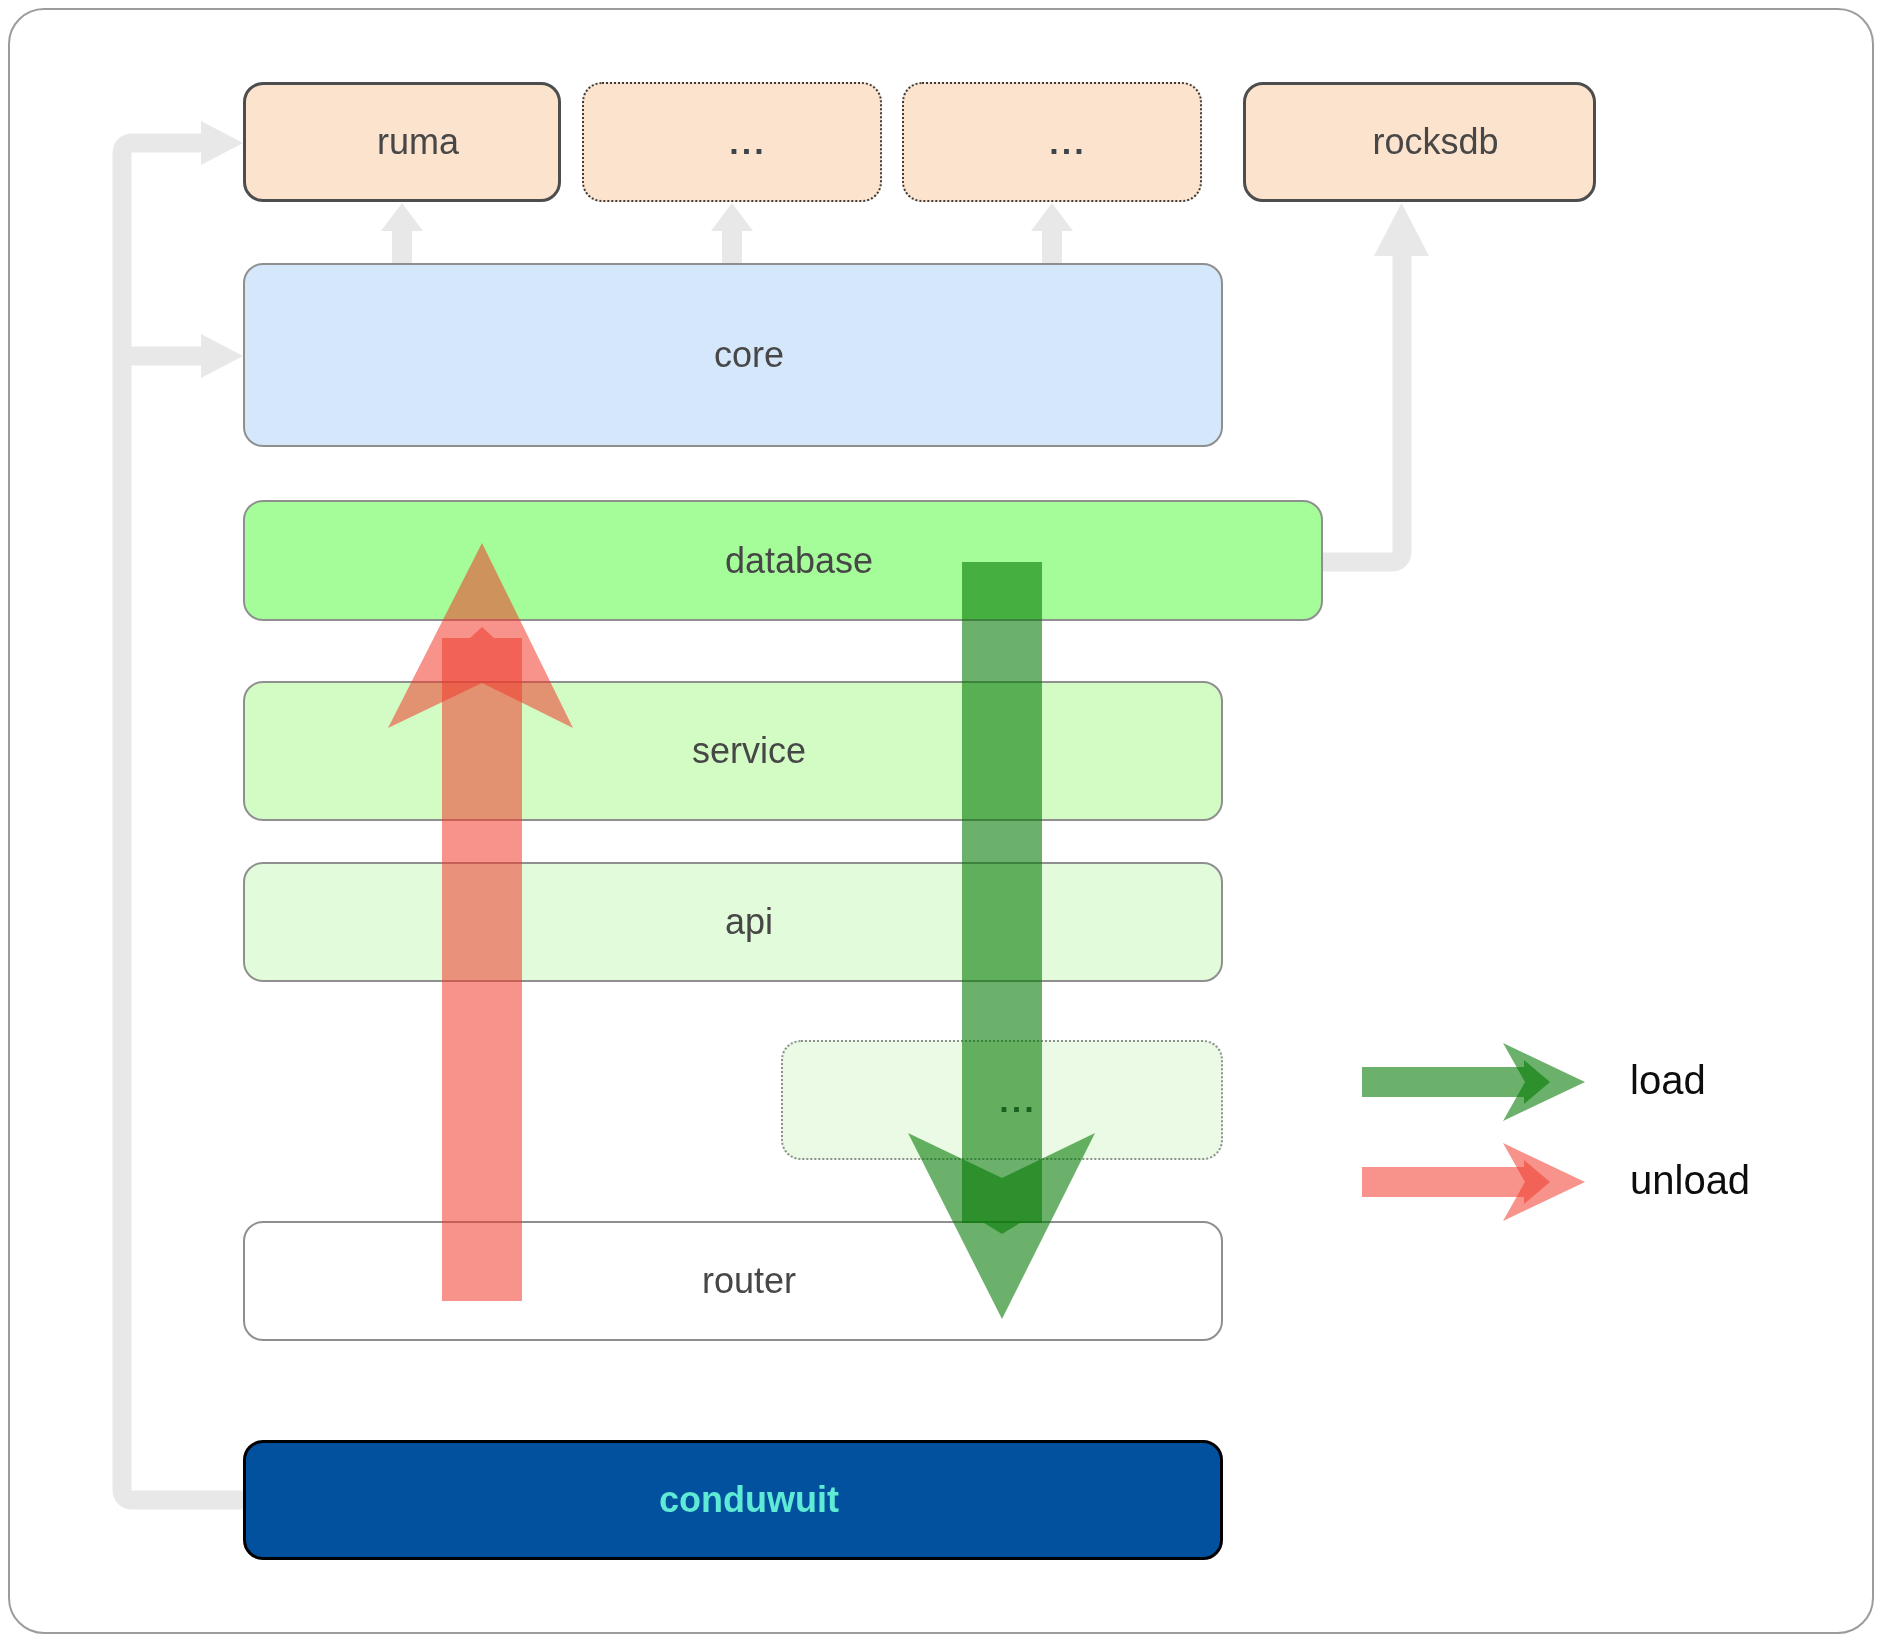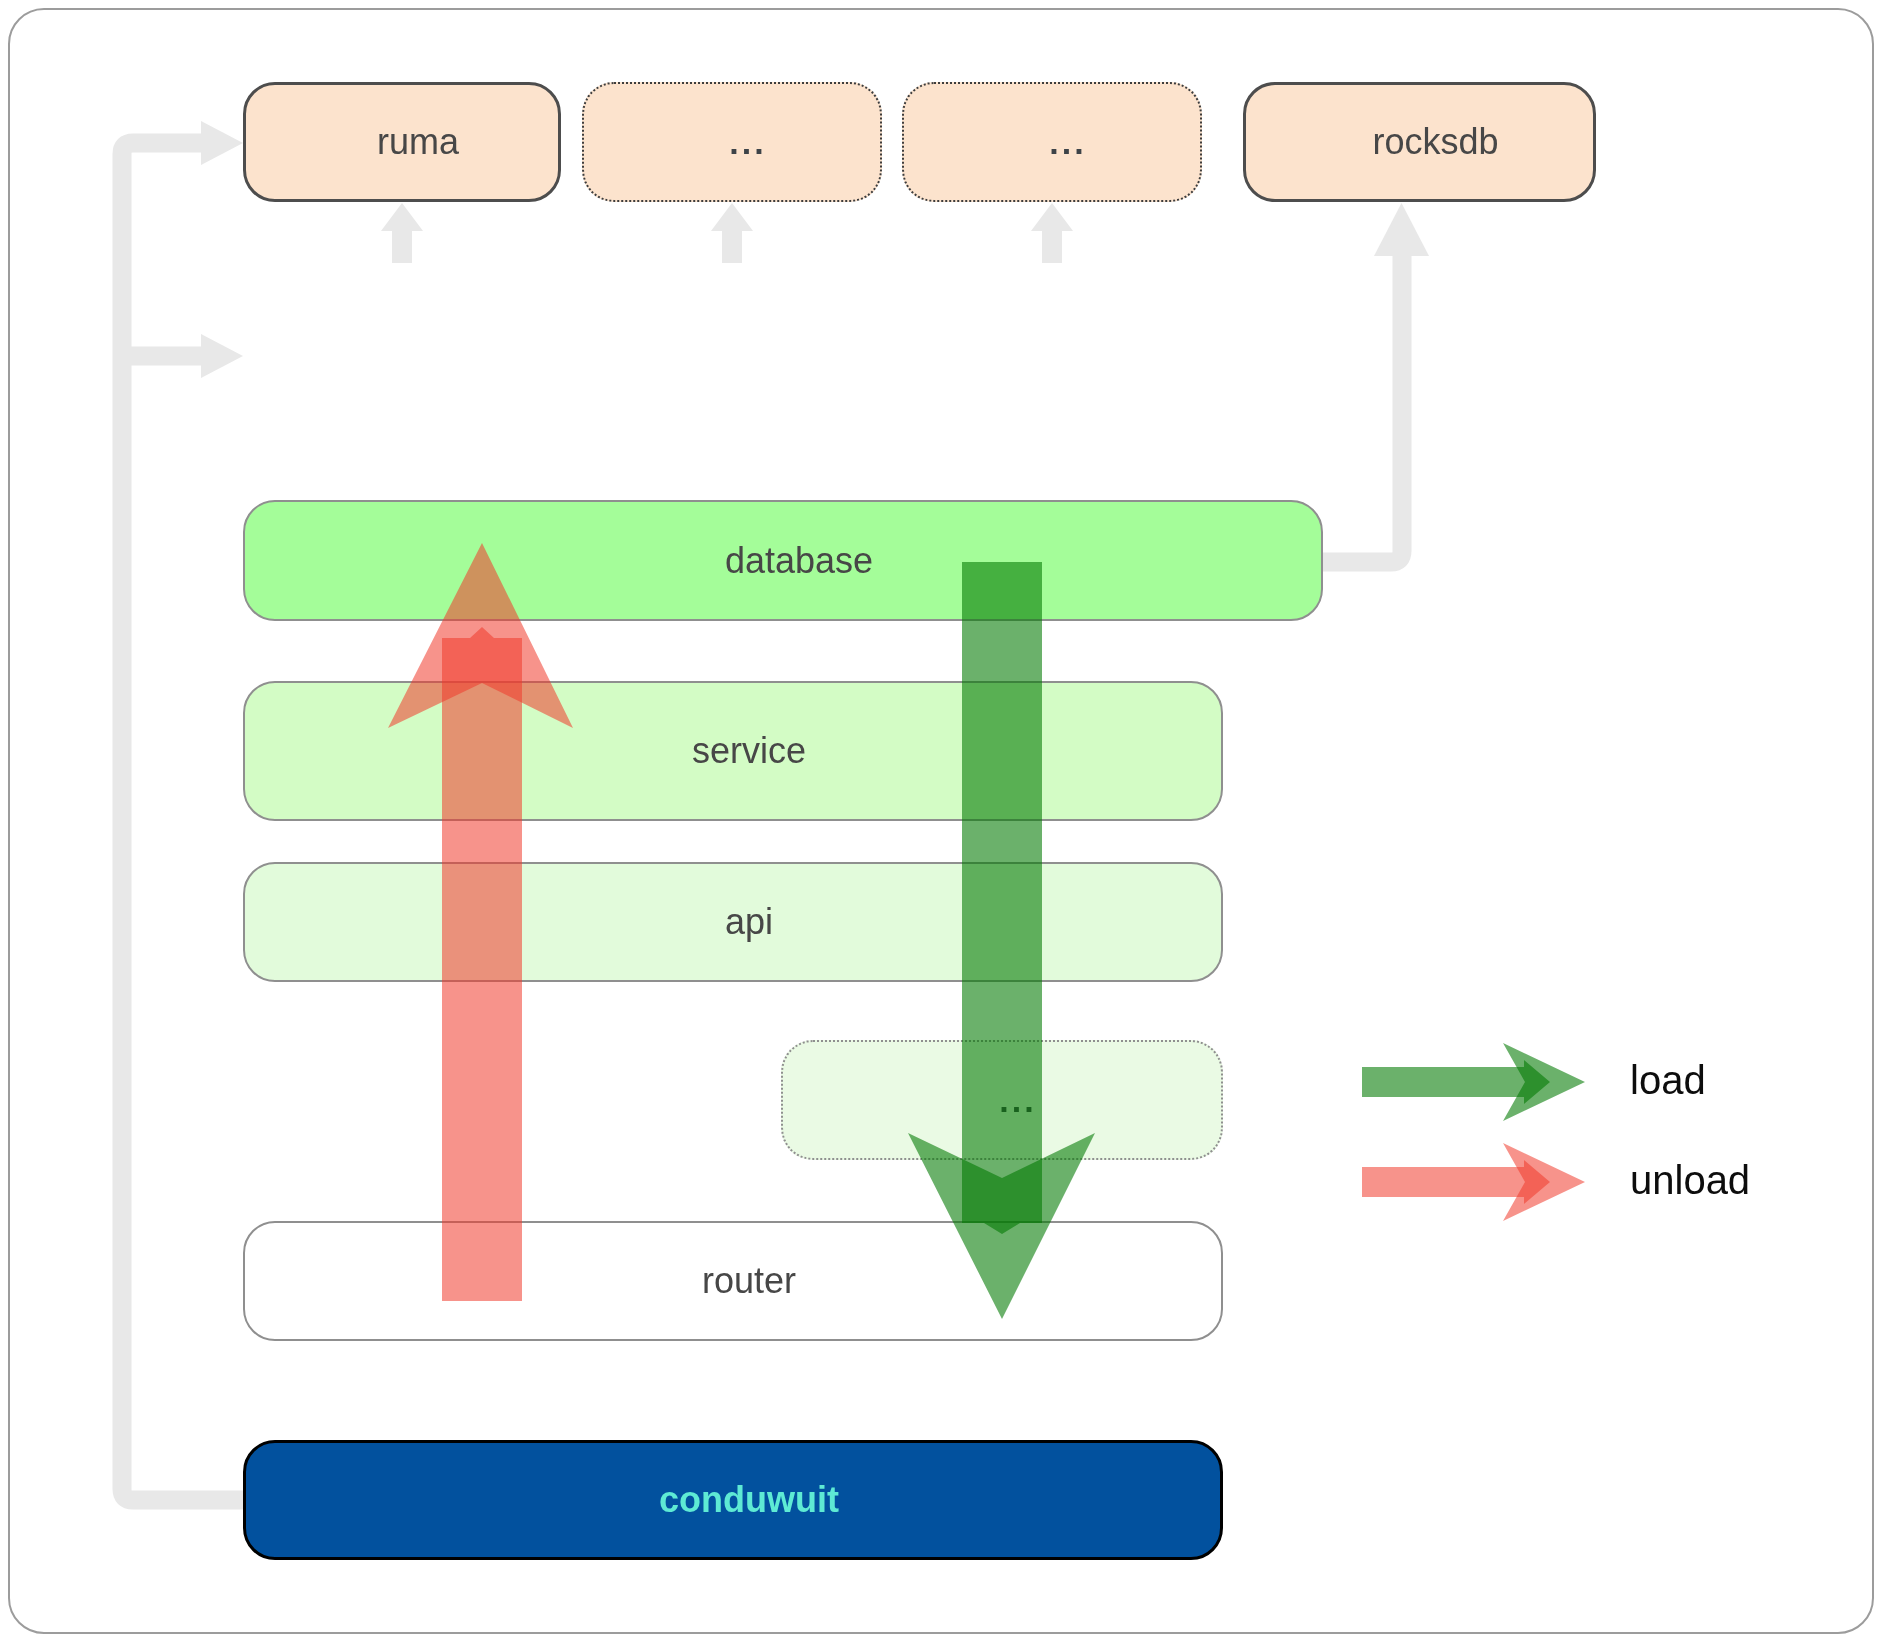--- a/index.html
+++ b/index.html
@@ -13,21 +13,21 @@
   #frame{
     position:absolute;left:8px;top:8px;width:1862px;height:1622px;
     border:2px solid #9c9c9c;border-radius:36px;background:#fff;
   }
   .lyr{position:absolute;left:0;top:0;width:1883px;height:1643px;pointer-events:none;}
   #gray-layer{z-index:1;}
   #box-layer{z-index:2;}
   #arrow-layer{z-index:3;}
   .node{
     position:absolute;display:flex;align-items:center;justify-content:center;
-    box-sizing:border-box;border-radius:32px;
+    box-sizing:border-box;border-radius:20px;
     font-size:36px;color:#474747;padding-left:32px;
   }
   .peach{background:#fce3cd;border:3px solid #4d4d4d;}
   .peach.dotted{border:2.5px dotted #3d3d3d;}
   .graybrd{border:2px solid #8f8f8f;}
   .dots{font-weight:bold;letter-spacing:3px;color:#3d4348;font-size:34px;}
   .blue-node{background:#02519e;border:3px solid #000;color:#5eead4;font-weight:bold;}
   #legend{
     position:absolute;left:1322px;top:922px;width:463px;height:360px;
     background:#efefef;border:2px solid #4f4f4f;box-sizing:border-box;z-index:2;
@@ -71,20 +71,23 @@
     <div class="node peach dotted" style="left:582px;top:82px;width:300px;height:120px;">
       <span class="dots">...</span>
     </div>
     <div class="node peach dotted" style="left:902px;top:82px;width:300px;height:120px;">
       <span class="dots">...</span>
     </div>
     <div class="node peach" style="left:1243px;top:82px;width:353px;height:120px;">
       <span>rocksdb</span>
     </div>
 
+    <div class="node graybrd" style="left:243px;top:263px;width:980px;height:184px;background:#d5e7fa;">
+      <span>core</span>
+    </div>
 
     <div class="node graybrd" style="left:243px;top:500px;width:1080px;height:121px;background:#a4fd99;">
       <span>database</span>
     </div>
 
     <div class="node graybrd" style="left:243px;top:681px;width:980px;height:140px;background:#d3fcc5;">
       <span>service</span>
     </div>
 
     <div class="node graybrd" style="left:243px;top:862px;width:980px;height:120px;background:#e2fbdb;">

